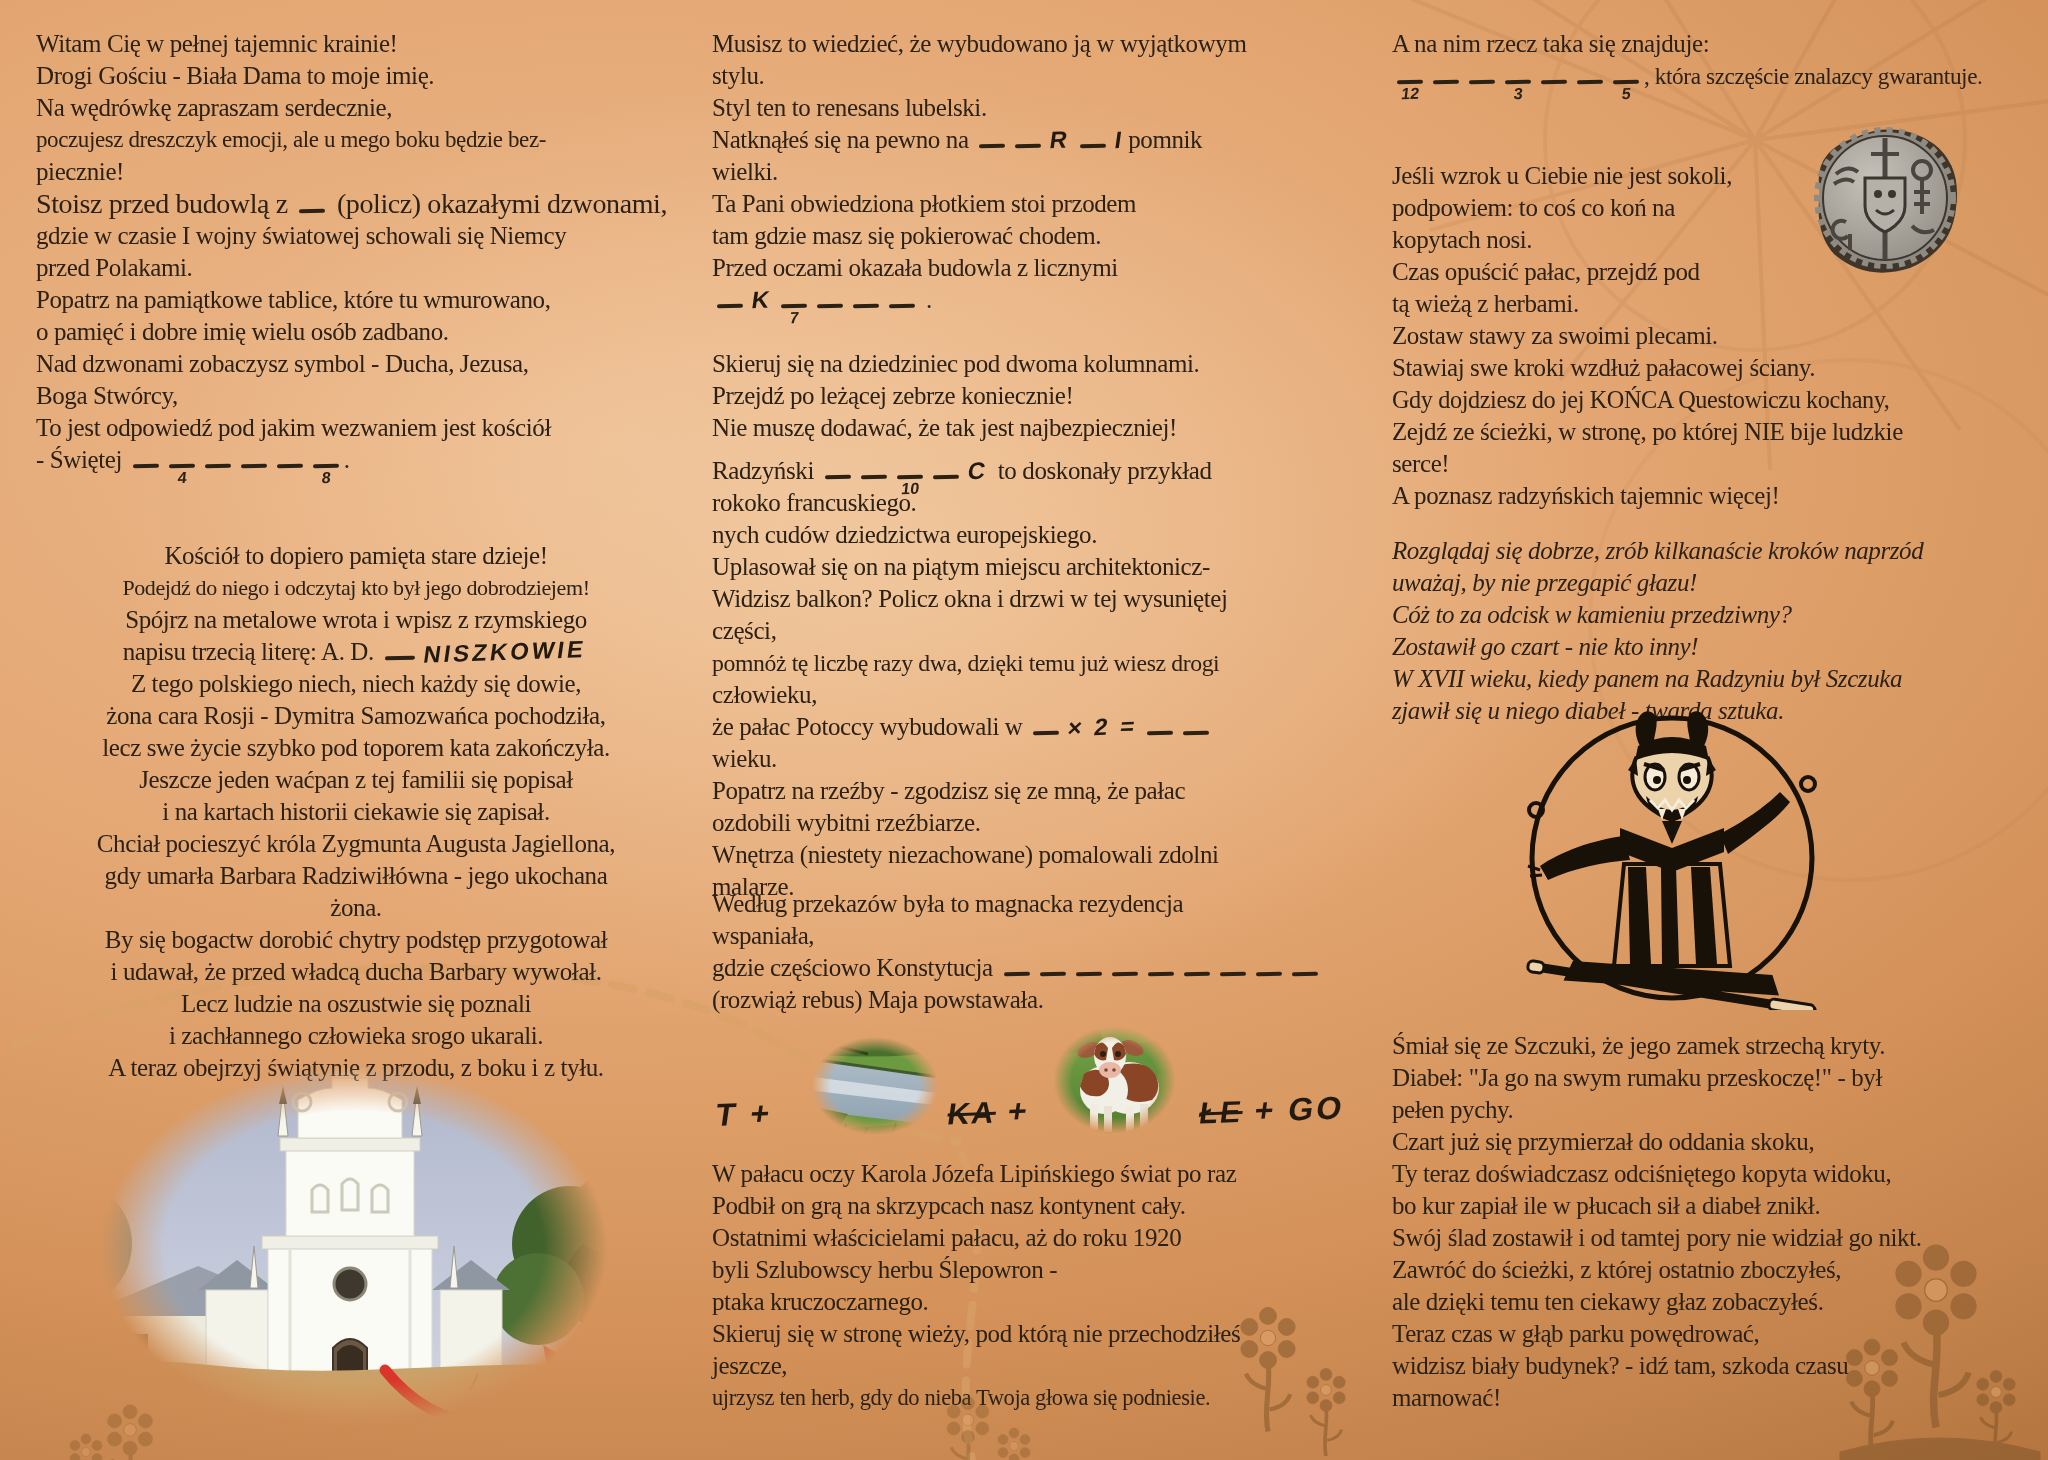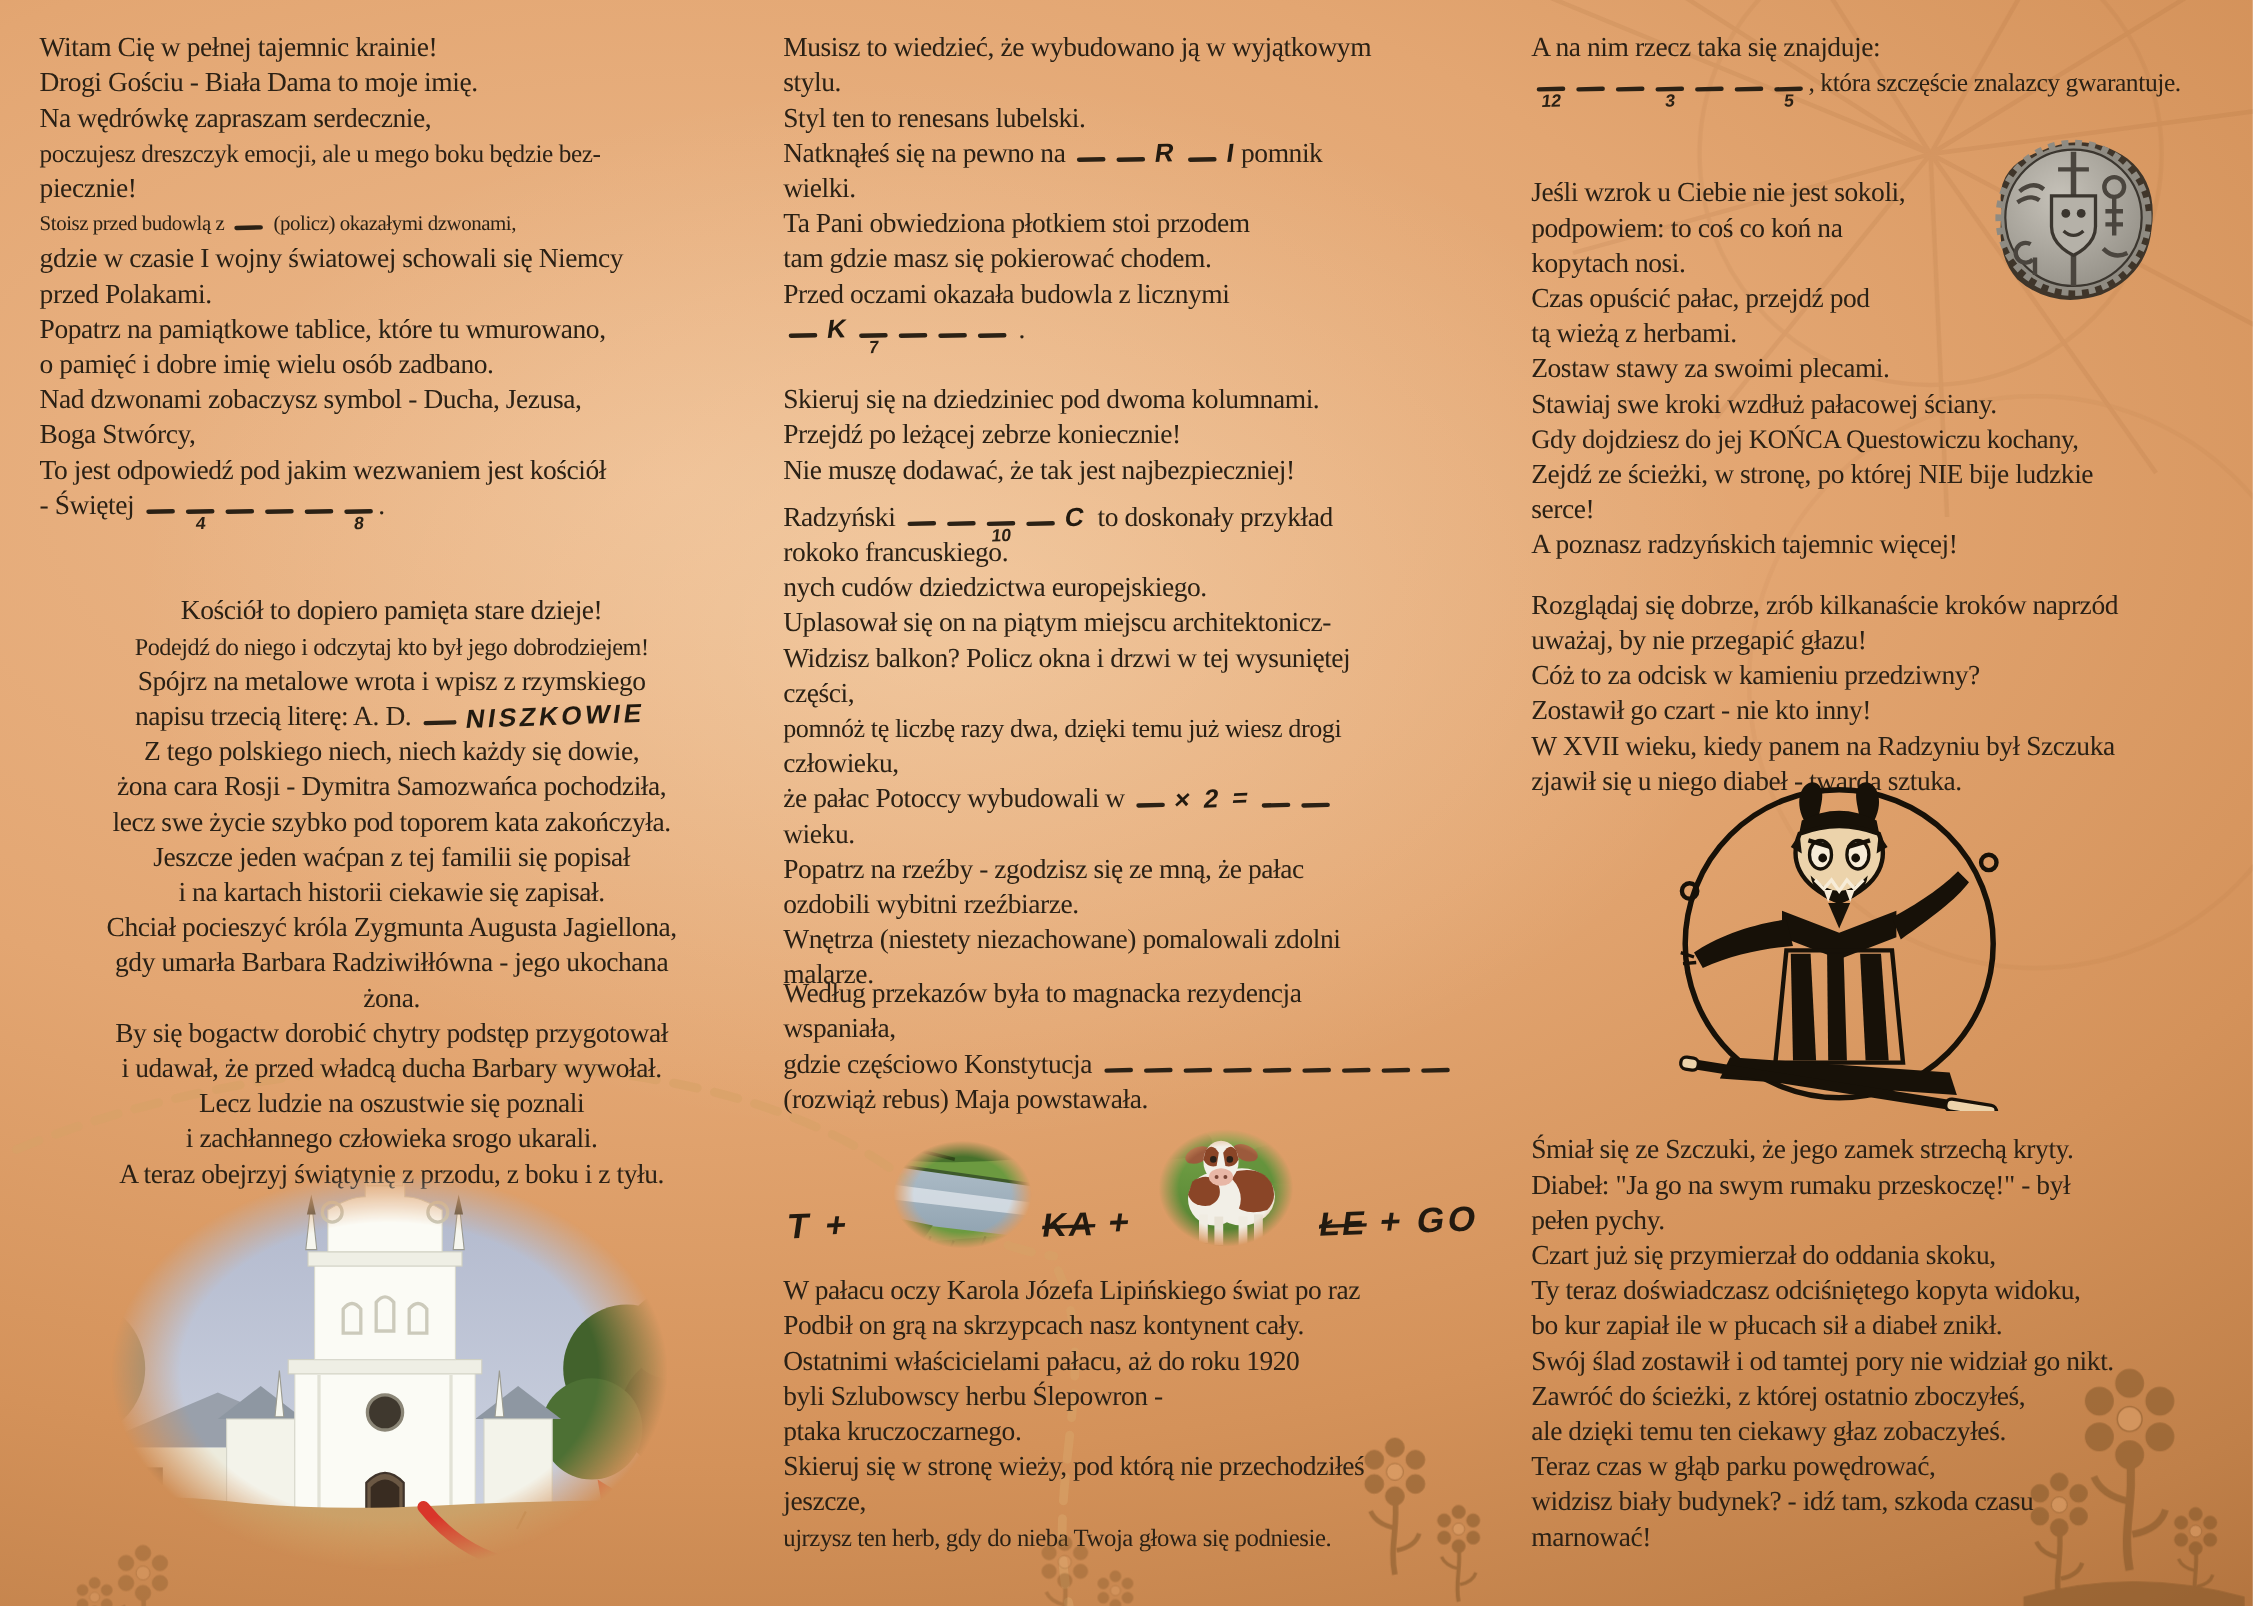--- a/index.html
+++ b/index.html
@@ -77,21 +77,21 @@
     </g>
   </svg>
 
   <div class="col" style="left:36px; top:0; width:640px; height:1348px;">
     <div class="block" style="top:28px;">
         <div class="line"><span class="t">Witam Cię w pełnej tajemnic krainie!</span></div>
         <div class="line"><span class="t">Drogi Gościu - Biała Dama to moje imię.</span></div>
         <div class="line"><span class="t">Na wędrówkę zapraszam serdecznie,</span></div>
         <div class="line" style="font-size: 23px;"><span class="t">poczujesz dreszczyk emocji, ale u mego boku będzie bez-</span></div>
         <div class="line"><span class="t">piecznie!</span></div>
-        <div class="line" style="font-size: 19px;"><span class="t">Stoisz przed budowlą z </span><span class="blank"></span><span class="t"> (policz) okazałymi dzwonami,</span></div>
+        <div class="line" style="font-size: 28px;"><span class="t">Stoisz przed budowlą z </span><span class="blank"></span><span class="t"> (policz) okazałymi dzwonami,</span></div>
         <div class="line"><span class="t">gdzie w czasie I wojny światowej schowali się Niemcy</span></div>
         <div class="line"><span class="t">przed Polakami.</span></div>
         <div class="line"><span class="t">Popatrz na pamiątkowe tablice, które tu wmurowano,</span></div>
         <div class="line"><span class="t">o pamięć i dobre imię wielu osób zadbano.</span></div>
         <div class="line"><span class="t">Nad dzwonami zobaczysz symbol - Ducha, Jezusa,</span></div>
         <div class="line"><span class="t">Boga Stwórcy,</span></div>
         <div class="line"><span class="t">To jest odpowiedź pod jakim wezwaniem jest kościół</span></div>
         <div class="line"><span class="t">- Świętej </span><span class="blank"></span><span class="blank"><span class="num">4</span></span><span class="blank"></span><span class="blank"></span><span class="blank"></span><span class="blank"><span class="num">8</span></span><span class="t">.</span></div>
       </div>
     <div class="block" style="top:540px;text-align:center;">
@@ -177,21 +177,21 @@
         <div class="line"><span class="t">kopytach nosi.</span></div>
         <div class="line"><span class="t">Czas opuścić pałac, przejdź pod</span></div>
         <div class="line"><span class="t">tą wieżą z herbami.</span></div>
         <div class="line"><span class="t">Zostaw stawy za swoimi plecami.</span></div>
         <div class="line"><span class="t">Stawiaj swe kroki wzdłuż pałacowej ściany.</span></div>
         <div class="line" style="font-size: 24.25px;"><span class="t">Gdy dojdziesz do jej KOŃCA Questowiczu kochany,</span></div>
         <div class="line"><span class="t">Zejdź ze ścieżki, w stronę, po której NIE bije ludzkie</span></div>
         <div class="line"><span class="t">serce!</span></div>
         <div class="line"><span class="t">A poznasz radzyńskich tajemnic więcej!</span></div>
       </div>
-    <div class="block" style="top:535px;">
+    <div class="block" style="top:535px;font-style:italic;">
         <div class="line"><span class="t">Rozglądaj się dobrze, zrób kilkanaście kroków naprzód</span></div>
         <div class="line"><span class="t">uważaj, by nie przegapić głazu!</span></div>
         <div class="line"><span class="t">Cóż to za odcisk w kamieniu przedziwny?</span></div>
         <div class="line"><span class="t">Zostawił go czart - nie kto inny!</span></div>
         <div class="line"><span class="t">W XVII wieku, kiedy panem na Radzyniu był Szczuka</span></div>
         <div class="line"><span class="t">zjawił się u niego diabeł - twarda sztuka.</span></div>
       </div>
     <div class="block" style="top:1030px;">
         <div class="line"><span class="t">Śmiał się ze Szczuki, że jego zamek strzechą kryty.</span></div>
         <div class="line"><span class="t">Diabeł: "Ja go na swym rumaku przeskoczę!" - był</span></div>

